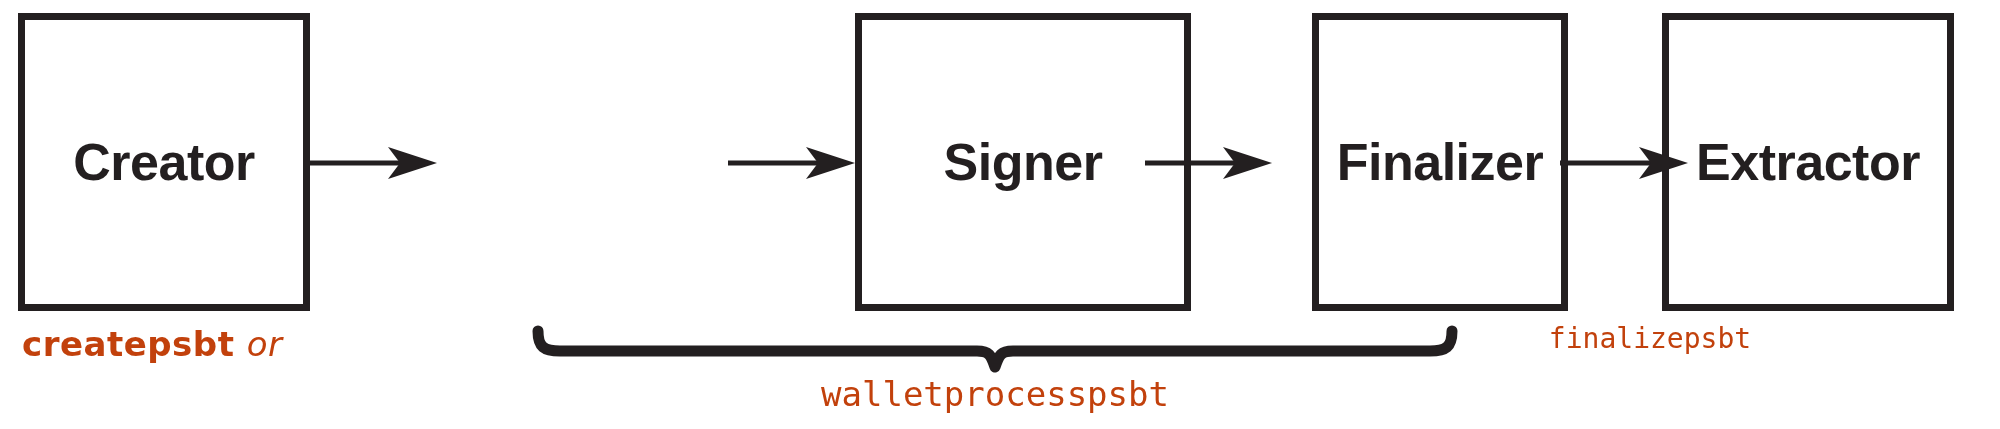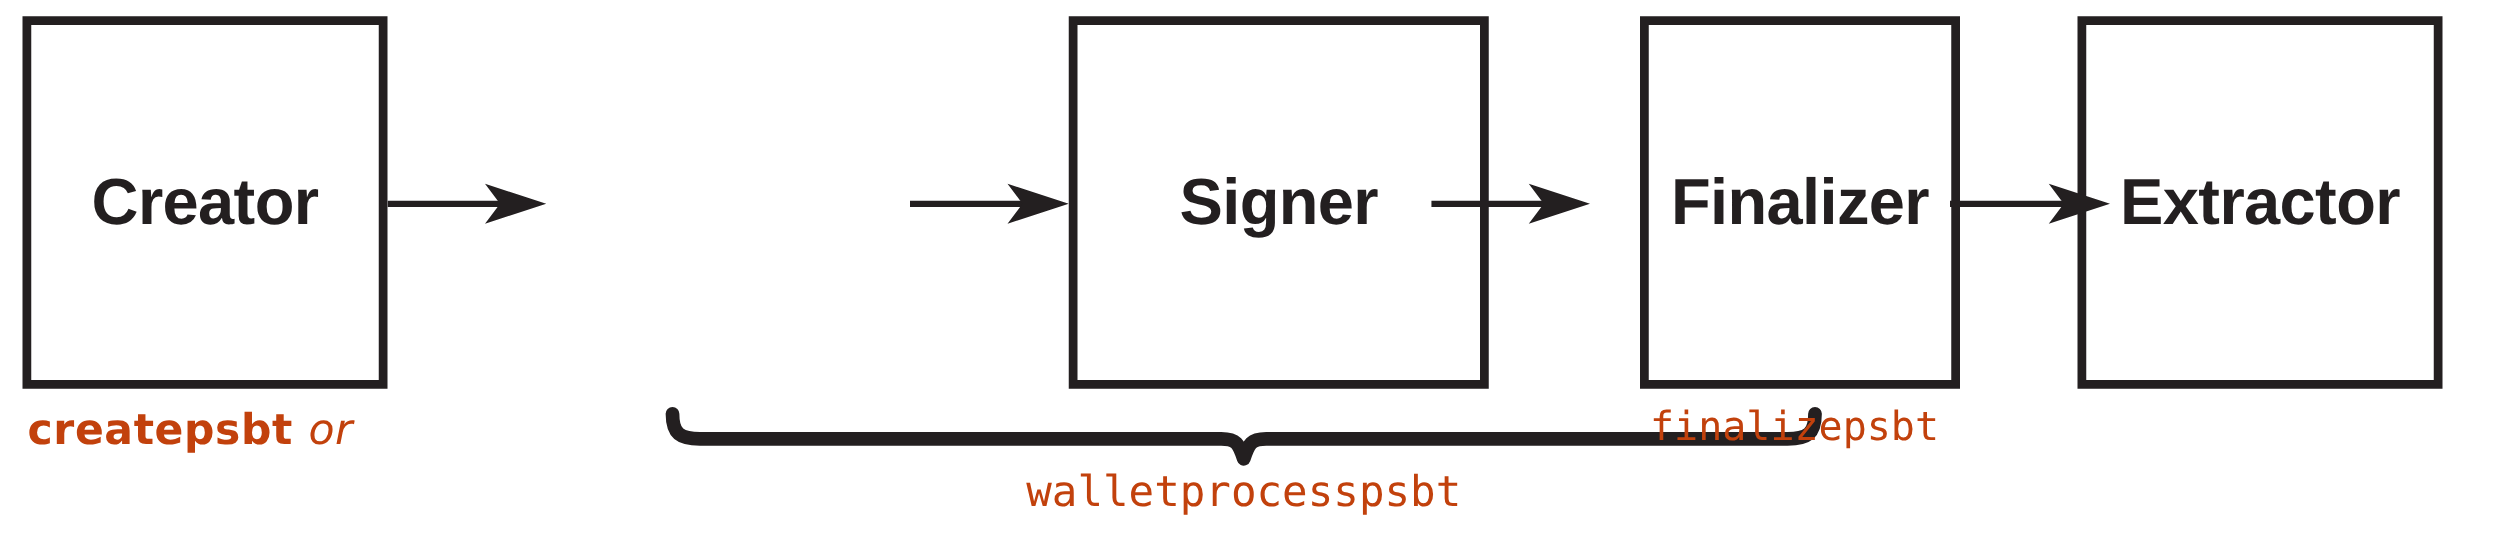--- a/index.html
+++ b/index.html
@@ -65,21 +65,22 @@
     width: 2000px;
     text-align: center;
     font-size: 34px;
     font-weight: normal;
     transform: translateX(-5px);
   }
   .cmd-finalize {
     left: 1320px;
     top: 322px;
     width: 660px;
-    font-size: 32px;
+    text-align: center;
+    font-size: 28px;
     font-weight: normal;
   }
   .brace-svg {
     position: absolute;
     left: 530px;
     top: 325px;
   }
 </style>
 </head>
 <body>

